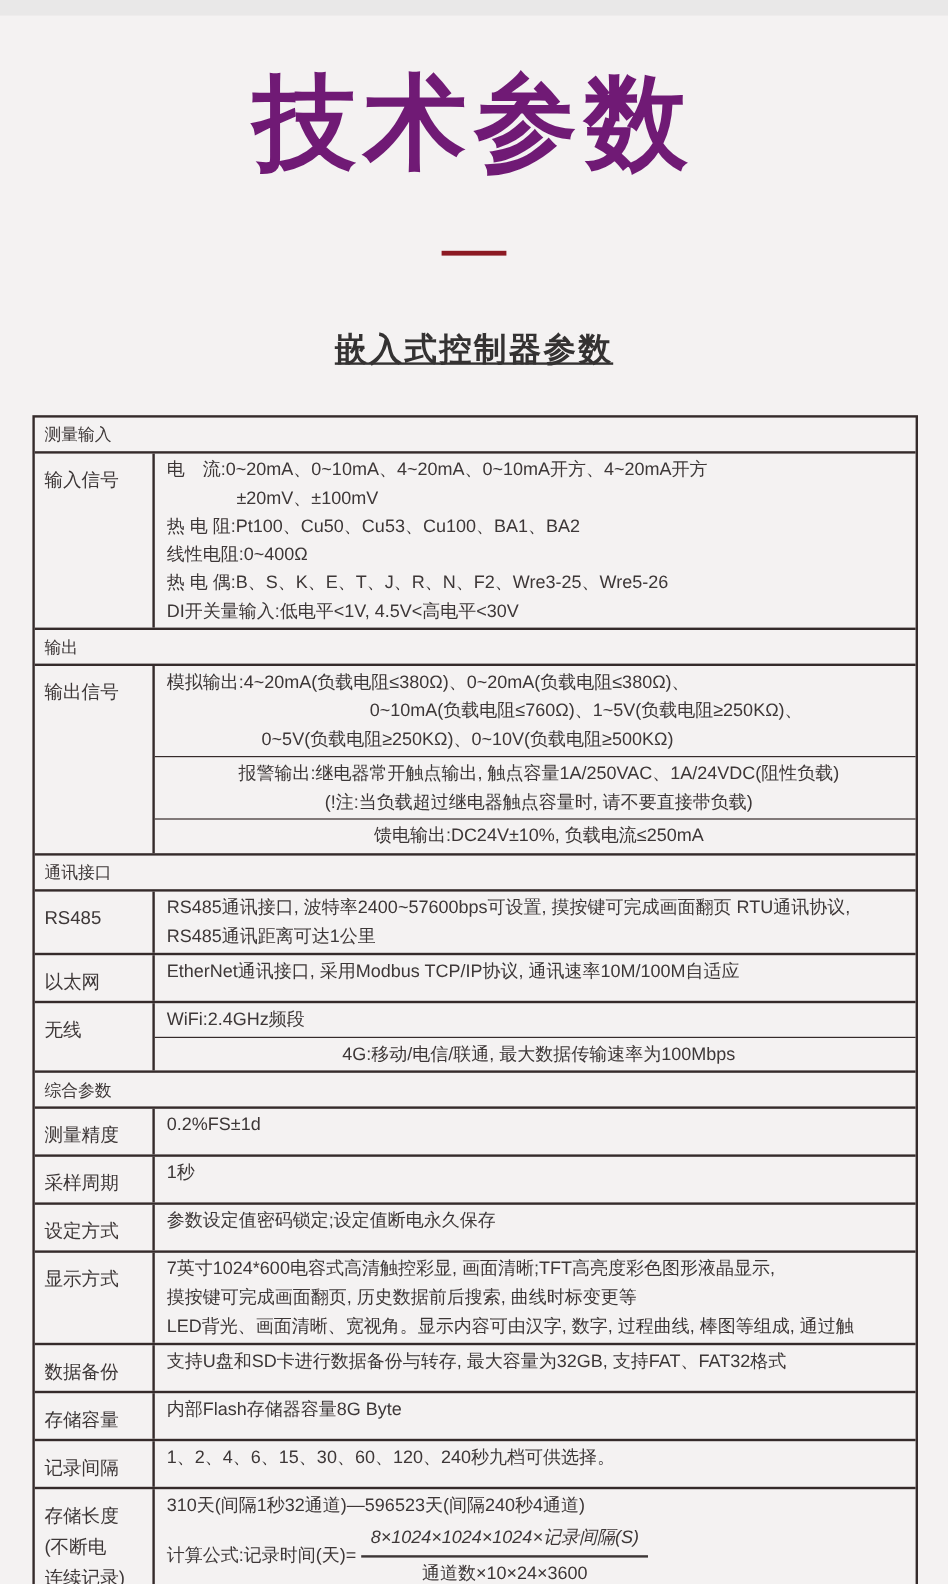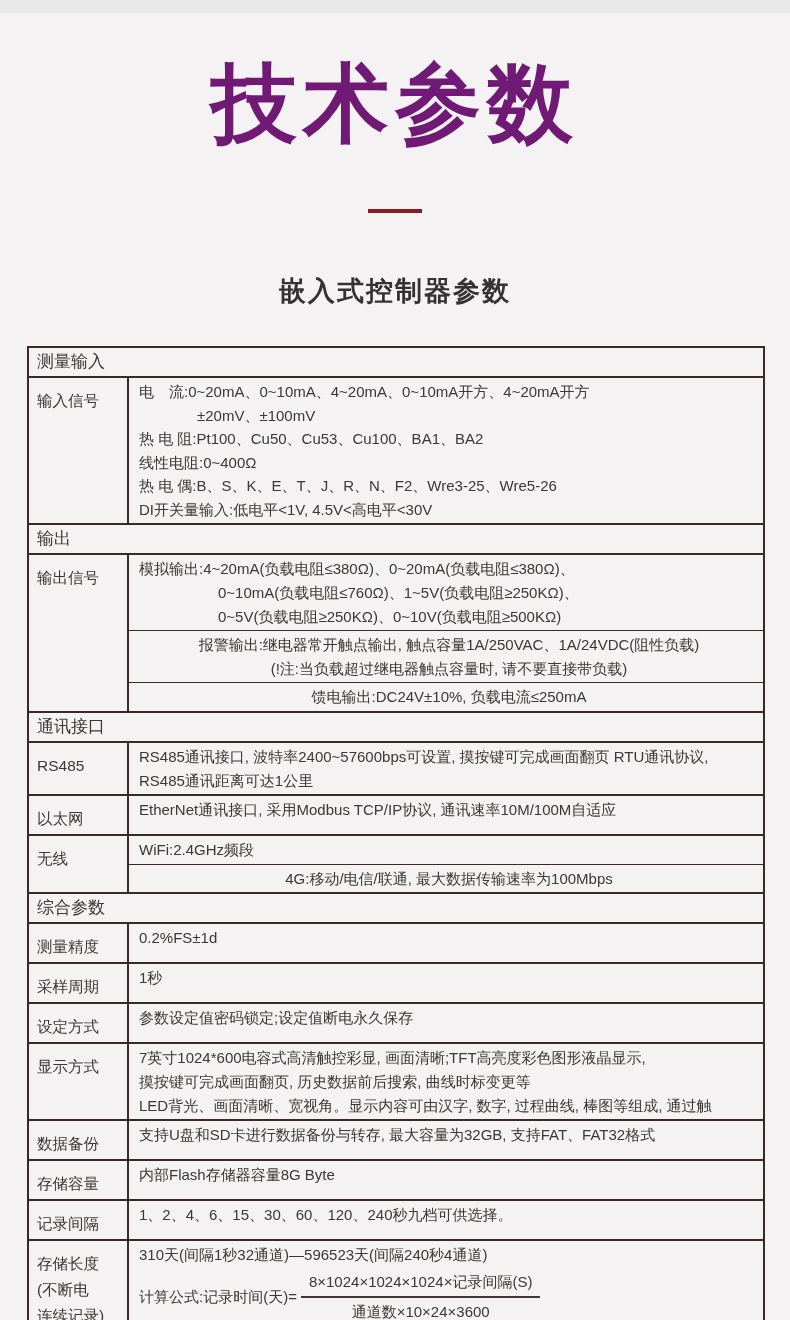--- a/index.html
+++ b/index.html
@@ -31,40 +31,41 @@
     margin: 38px auto 0 auto;
     background: #8c1a23;
   }
   .page-subtitle {
     margin-top: 60px;
     text-align: center;
     font-size: 27px;
     font-weight: 700;
     letter-spacing: 2px;
     color: #343232;
+    text-decoration: underline;
   }
   
   .spec-table {
     box-sizing: border-box;
     width: 738px;
     margin: 37px 0 0 27px;
     border: 2px solid #352b2b;
     background: #f4f2f2;
     font-size: 15px;
   }
   .trow {
     display: flex;
     align-items: stretch;
   }
   .trow + .trow { border-top: 2px solid #352b2b; }
   .section-label {
     width: 100%;
     padding: 2px 6px 2px 8px;
     line-height: 24px;
-    font-size: 17px;
+    font-size: 14px;
   }
   .label-cell {
     box-sizing: border-box;
     width: 100px;
     flex: none;
     border-right: 2px solid #352b2b;
     padding: 10px 2px 2px 8px;
     font-size: 15.5px;
   }
   .content-cell {
@@ -92,20 +93,21 @@
   }
   .fraction {
     display: inline-flex;
     flex-direction: column;
     text-align: center;
     margin-left: 4px;
   }
   .fraction .num {
     padding: 0 8px 2px 8px;
     line-height: 24px;
+    font-style: italic;
   }
   .fraction .den {
     border-top: 2px solid #3d3737;
     padding: 2px 8px 0 8px;
     line-height: 24px;
   }
 </style>
 </head>
 <body>
 
@@ -139,21 +141,21 @@
     <div class="trow">
       <div class="section-label">输出</div>
     </div>
     <div class="trow">
       <div class="label-cell">
         <div class="line">输出信号</div>
       </div>
       <div class="content-cell">
         <div class="subcell">
           <div class="line">模拟输出:4~20mA(负载电阻≤380Ω)、0~20mA(负载电阻≤380Ω)、</div>
-          <div class="line" style="padding-left: 79px;">0~10mA(负载电阻≤760Ω)、1~5V(负载电阻≥250KΩ)、</div>
+          <div class="line" style="padding-left: 79px; text-align: center;">0~10mA(负载电阻≤760Ω)、1~5V(负载电阻≥250KΩ)、</div>
           <div class="line" style="padding-left: 79px;">0~5V(负载电阻≥250KΩ)、0~10V(负载电阻≥500KΩ)</div>
         </div>
         <div class="subcell">
           <div class="line">报警输出:继电器常开触点输出, 触点容量1A/250VAC、1A/24VDC(阻性负载)</div>
           <div class="line">(!注:当负载超过继电器触点容量时, 请不要直接带负载)</div>
         </div>
         <div class="subcell">
           <div class="line">馈电输出:DC24V±10%, 负载电流≤250mA</div>
         </div>
       </div>

